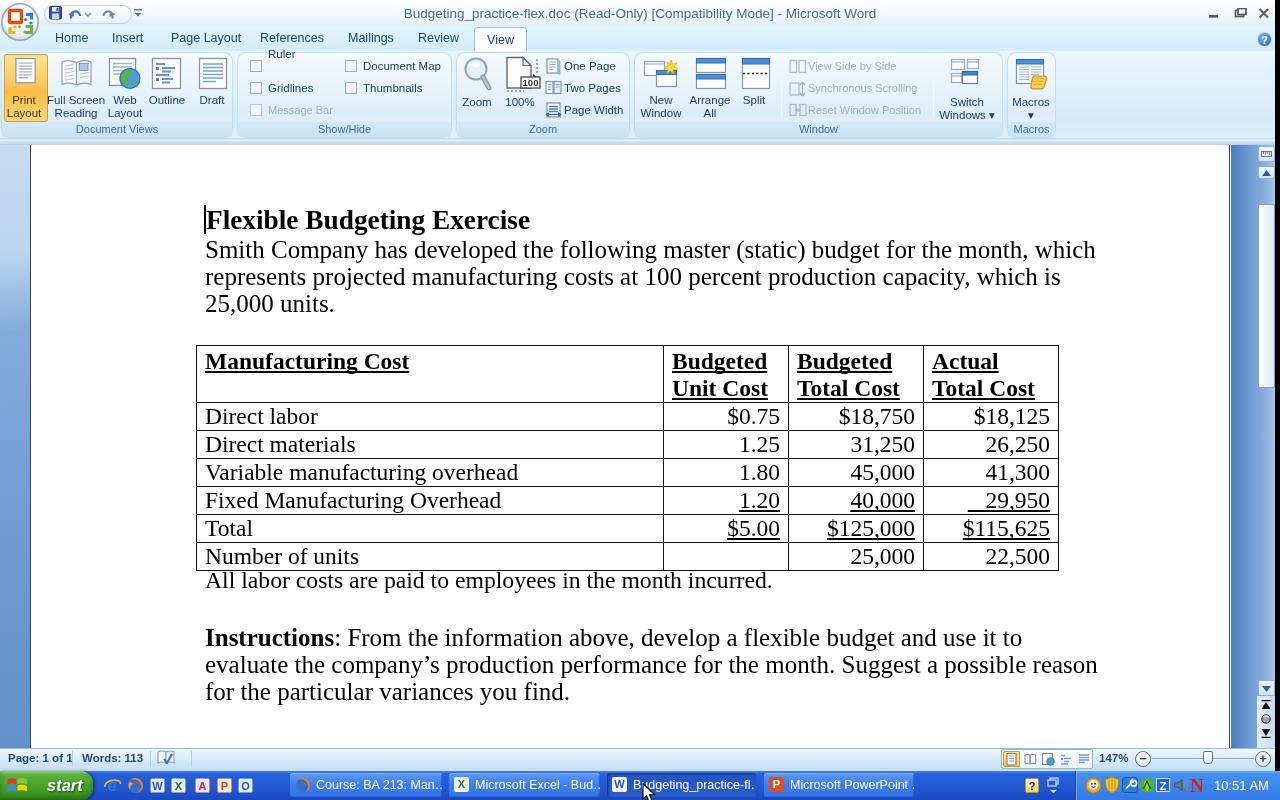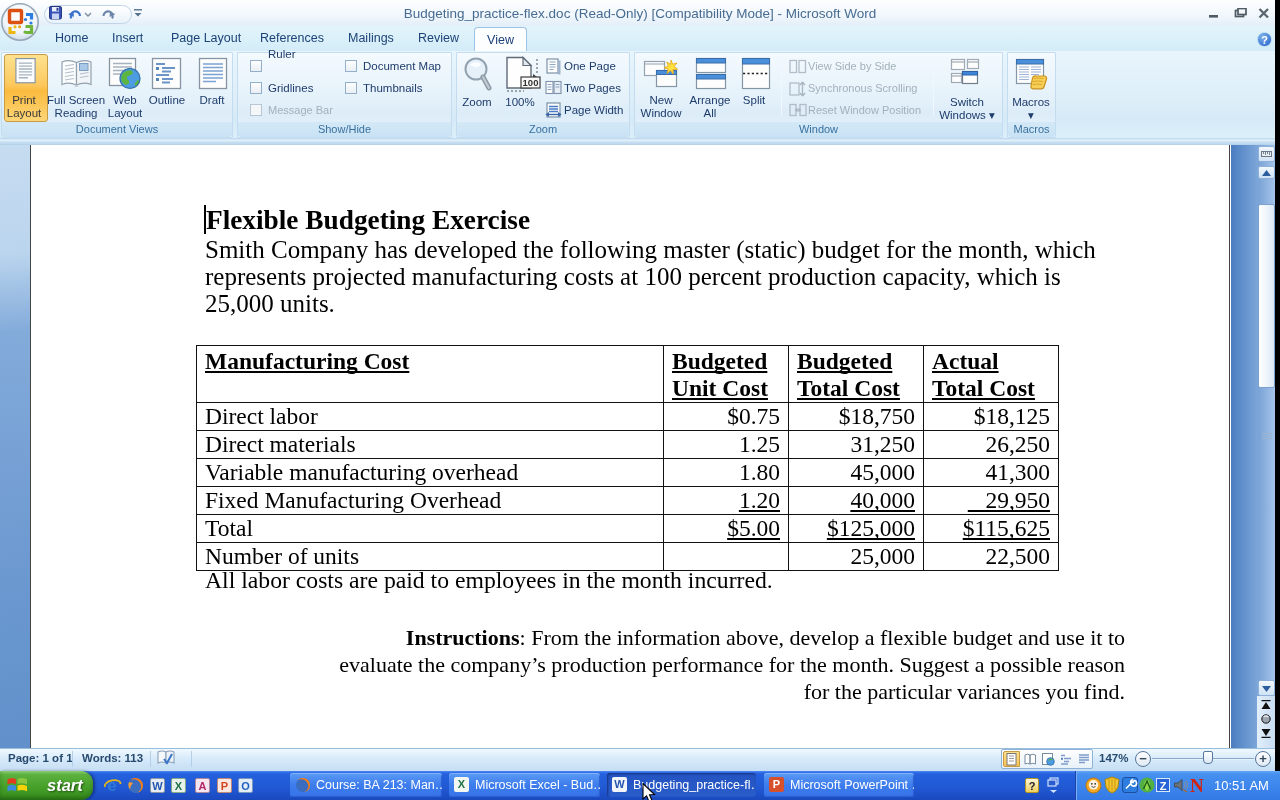--- a/index.html
+++ b/index.html
@@ -24,21 +24,21 @@
   border:1px solid #9cc3e5;border-bottom:none;border-radius:4px 4px 0 0;
   font-size:12.5px;color:#1b3f77;text-align:center;padding-top:5px;}
 #helpbtn{left:1257px;top:32px;width:15px;height:15px;border-radius:50%;
   background:radial-gradient(circle at 35% 30%,#7db3ea,#1b5bc8);
   color:#fff;font-size:11px;font-weight:bold;text-align:center;line-height:15px;
   border:1px solid #b9d9f2;}
 
 #ribbon{left:0;top:51px;width:1280px;height:89px;
   background:linear-gradient(#e8f5fc,#ddeef9 55%,#d5eaf7 75%,#dcf0fa);}
 #ribbonedge{left:0;top:138px;width:1280px;height:3px;background:linear-gradient(#bcd8ee,#eaf5fc);}
-.group{position:absolute;top:1px;height:86px;border:1px solid #c3dcf0;border-radius:1px;
+.group{position:absolute;top:1px;height:86px;border:1px solid #c3dcf0;border-radius:9px;
   background:linear-gradient(#f4fafe,#e4f1fa 55%,#dcecf8 72%,#e7f4fb);}
 .gcaption{position:absolute;left:0;right:0;bottom:0;height:15px;
   background:linear-gradient(#d4e9f7,#c8e2f4);color:#39719f;font-size:11px;
   text-align:center;border-radius:0 0 3px 3px;line-height:14px;}
 .biglabel{position:absolute;font-size:11.5px;color:#1e3c6b;text-align:center;line-height:13px;}
 .smalltext{position:absolute;font-size:11.5px;color:#1e3c6b;white-space:nowrap;}
 .graytext{position:absolute;font-size:11px;color:#a3b1bc;white-space:nowrap;}
 .cbox{position:absolute;width:12px;height:12px;border:1px solid #93afc9;background:linear-gradient(#fdfefe,#e9eff5);}
 .cboxg{position:absolute;width:12px;height:12px;border:1px solid #b9c6d2;background:#f4f7fa;}
 #plbtn{position:absolute;left:2px;top:1px;width:44px;height:68px;border:1px solid #c89b45;border-radius:3px;
@@ -62,21 +62,21 @@
   border-radius:2px;background:linear-gradient(to right,#ffffff,#eef5fb 50%,#dce9f6);}
 #browsepanel{position:absolute;left:-1px;top:551px;width:18px;height:52px;
   background:linear-gradient(to right,#e3eefa,#c8ddf2);color:#111;}
 #dtitle{left:206px;top:205px;font-size:27.3px;font-weight:bold;font-family:"Liberation Serif",serif;}
 #dpara{left:205px;top:236px;width:900px;font-size:25px;line-height:27px;font-family:"Liberation Serif",serif;}
 #dtable{left:196px;top:345px;border-collapse:collapse;font-family:"Liberation Serif",serif;font-size:23.5px;}
 #dtable td{border:1.5px solid #111;padding:0 8px 0 8px;height:28px;white-space:nowrap;}
 #dtable .num{text-align:right;}
 #dtable .hdr{font-weight:bold;vertical-align:top;padding-top:2px;height:52px !important;}
 #alllabor{left:205px;top:567px;font-size:23.7px;font-family:"Liberation Serif",serif;}
-#instr{left:205px;top:624px;width:920px;font-size:22px;line-height:27px;font-family:"Liberation Serif",serif;text-align:right;}
+#instr{left:205px;top:624px;width:920px;font-size:25px;line-height:27px;font-family:"Liberation Serif",serif;}
 #caret{left:204px;top:205px;width:2px;height:29px;background:#000;}
 
 #statusbar{left:0;top:748px;width:1280px;height:23px;
   background:linear-gradient(#f0f8fe,#d6eafa 45%,#c6def3);border-top:1px solid #98bede;}
 .sbsep{position:absolute;top:3px;width:1px;height:16px;background:#b5cfe6;}
 .sbtext{position:absolute;top:4px;font-size:11.5px;font-weight:bold;color:#27496e;white-space:nowrap;}
 #viewbtns{left:1001px;top:1px;width:92px;height:20px;border:1px solid #8fb3d8;border-radius:2px;
   background:linear-gradient(#fefefe,#e8f1f9);}
 #zoomminus,#zoomplus{position:absolute;top:2px;width:16px;height:16px;border-radius:50%;
   border:1.5px solid #57769c;background:linear-gradient(#ffffff,#dfe9f3);

